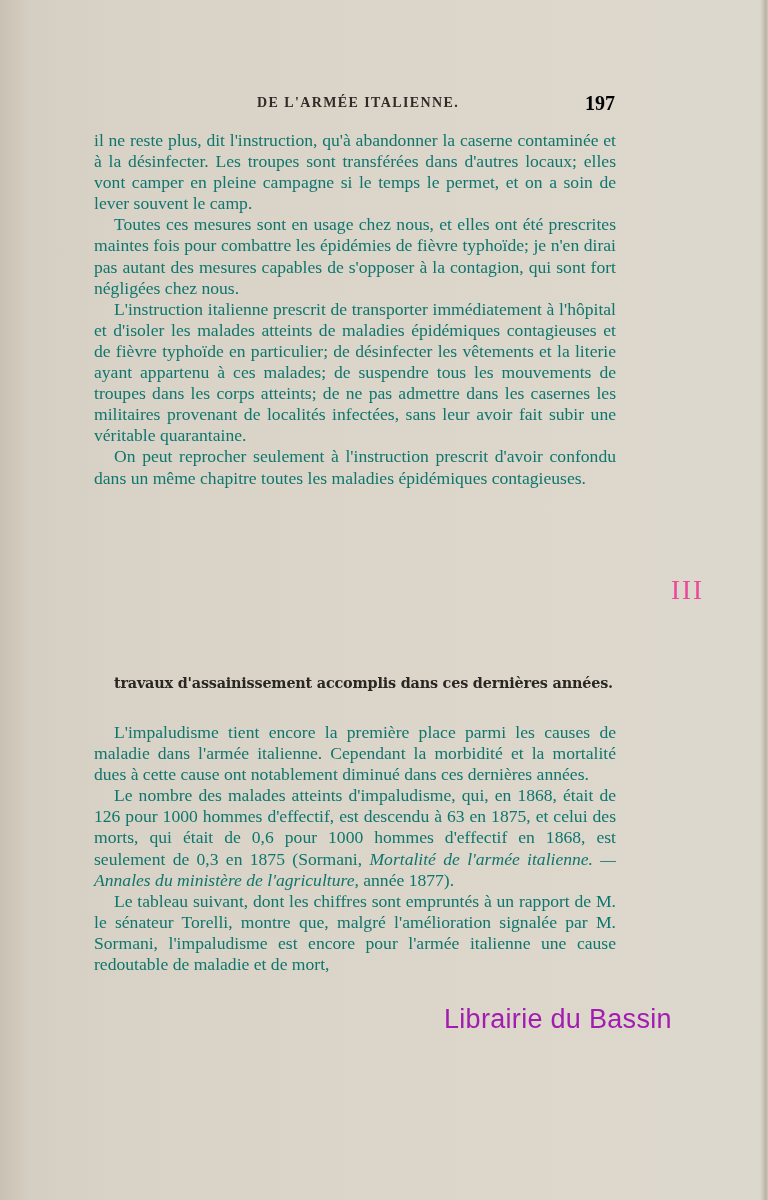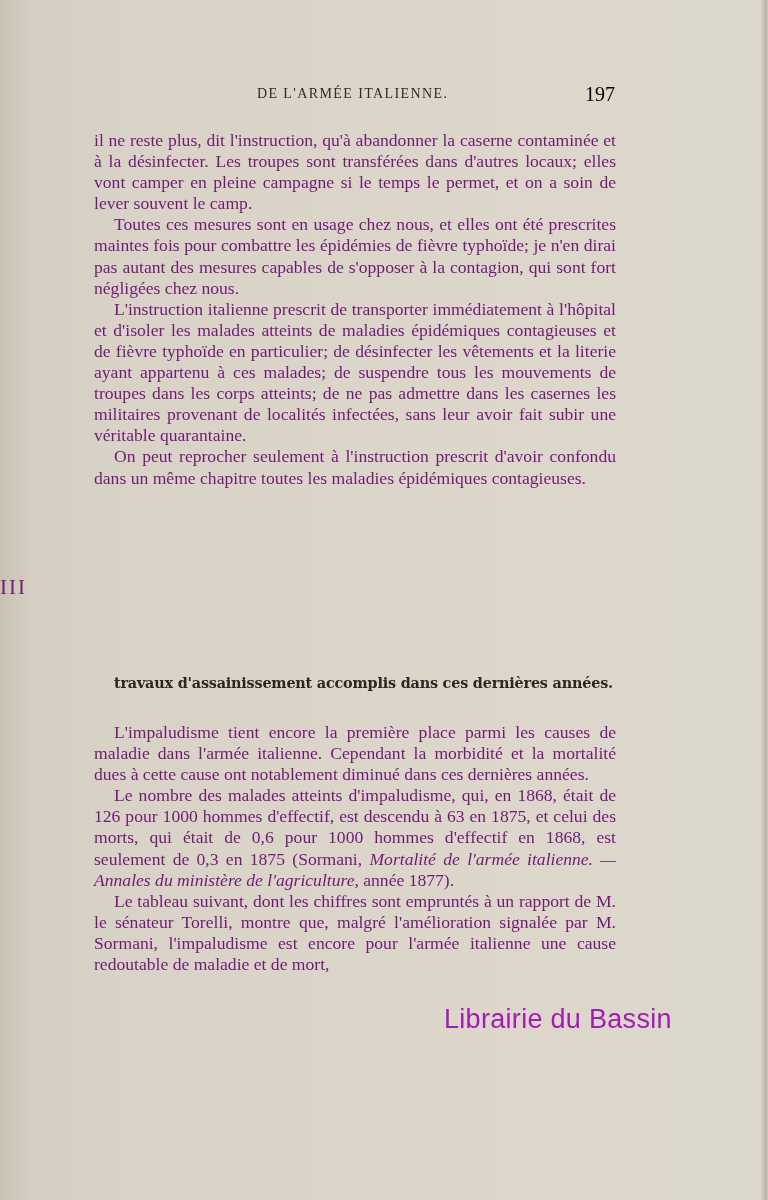--- a/index.html
+++ b/index.html
@@ -5,42 +5,42 @@
     html, body { margin: 0; padding: 0; }
     body {
       width: 768px; height: 1200px; overflow: hidden;
       background: linear-gradient(90deg, #c9c1b3 0px, #d5cec2 30px, #d9d3c7 120px, #dcd6cb 500px, #ddd8cd 760px, #b8b2a6 766px, #cfc9bd 768px);
       font-family: "DejaVu Serif", "Liberation Serif", serif;
       color: #2a2622;
       position: relative;
     }
     .page { position: absolute; left: 0; top: 0; width: 768px; height: 1200px; }
     .running-head {
-      position: absolute; top: 84px; left: 95px; width: 520px; height: 24px;
+      position: absolute; top: 93px; left: 95px; width: 520px; height: 24px; font-weight: bold;
     }
     .running-title {
       position: absolute; left: 162px; top: 2px;
       font-family: "Liberation Serif", serif; font-size: 14px; letter-spacing: 1.4px;
       font-variant: small-caps; color: #2f2b27;
     }
     .page-number {
       position: absolute; right: 0; top: -1px;
       font-family: "Liberation Serif", serif; font-size: 20px; color: #000000;
     }
     .text-block {
       position: absolute; left: 94px; width: 522px;
       font-family: "Liberation Serif", serif; font-size: 17.6px; line-height: 21.1px;
-      text-align: justify; color: #701a75;
+      text-align: justify; color: #0f766e;
     }
     .text-block p { margin: 0; text-indent: 20px; }
     .text-block p.noindent { text-indent: 0; }
     #block1 { top: 130px; }
     .section-numeral {
-      position: absolute; top: 575px; left: 0; width: 704px; text-align: left;
-      font-family: "Liberation Serif", serif; font-size: 21px; letter-spacing: 2px; color: #701a75;
+      position: absolute; top: 575px; left: 0; width: 704px; text-align: right;
+      font-family: "Liberation Serif", serif; font-size: 27px; letter-spacing: 2px; color: #ec4899;
     }
     .summary {
       position: absolute; top: 627px; left: 92px; width: 522px;
       font-family: "DejaVu Serif", serif; font-weight: bold; font-size: 14.4px; line-height: 23.5px;
       color: #2a2622; letter-spacing: -0.2px;
     }
     .summary .line { display: block; white-space: nowrap; }
     .summary .cont { padding-left: 22px; margin-top: 44px; }
     #block2 { top: 722px; }
     .watermark {

